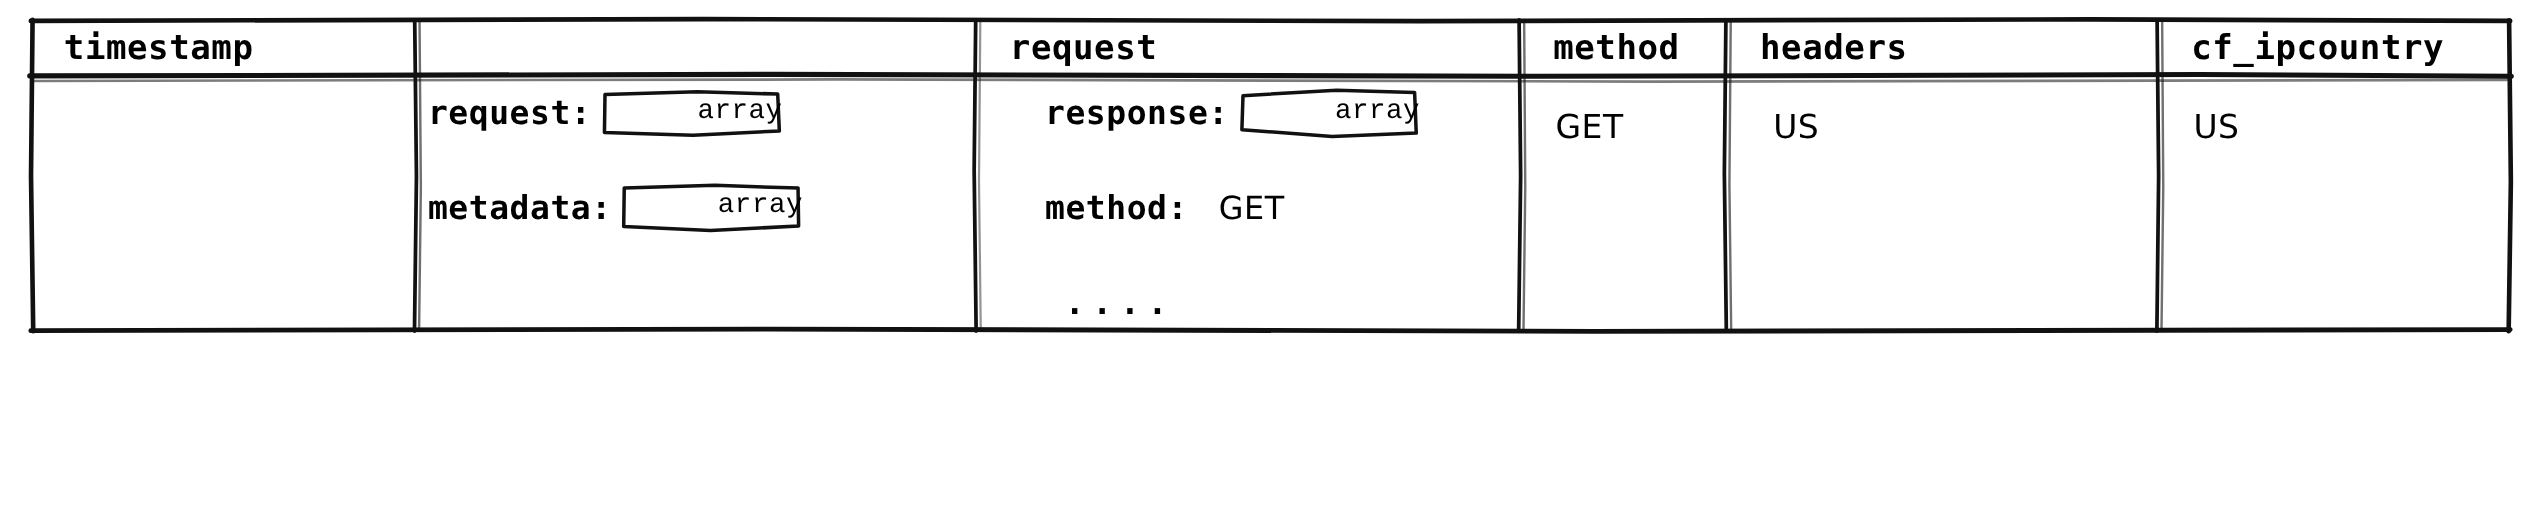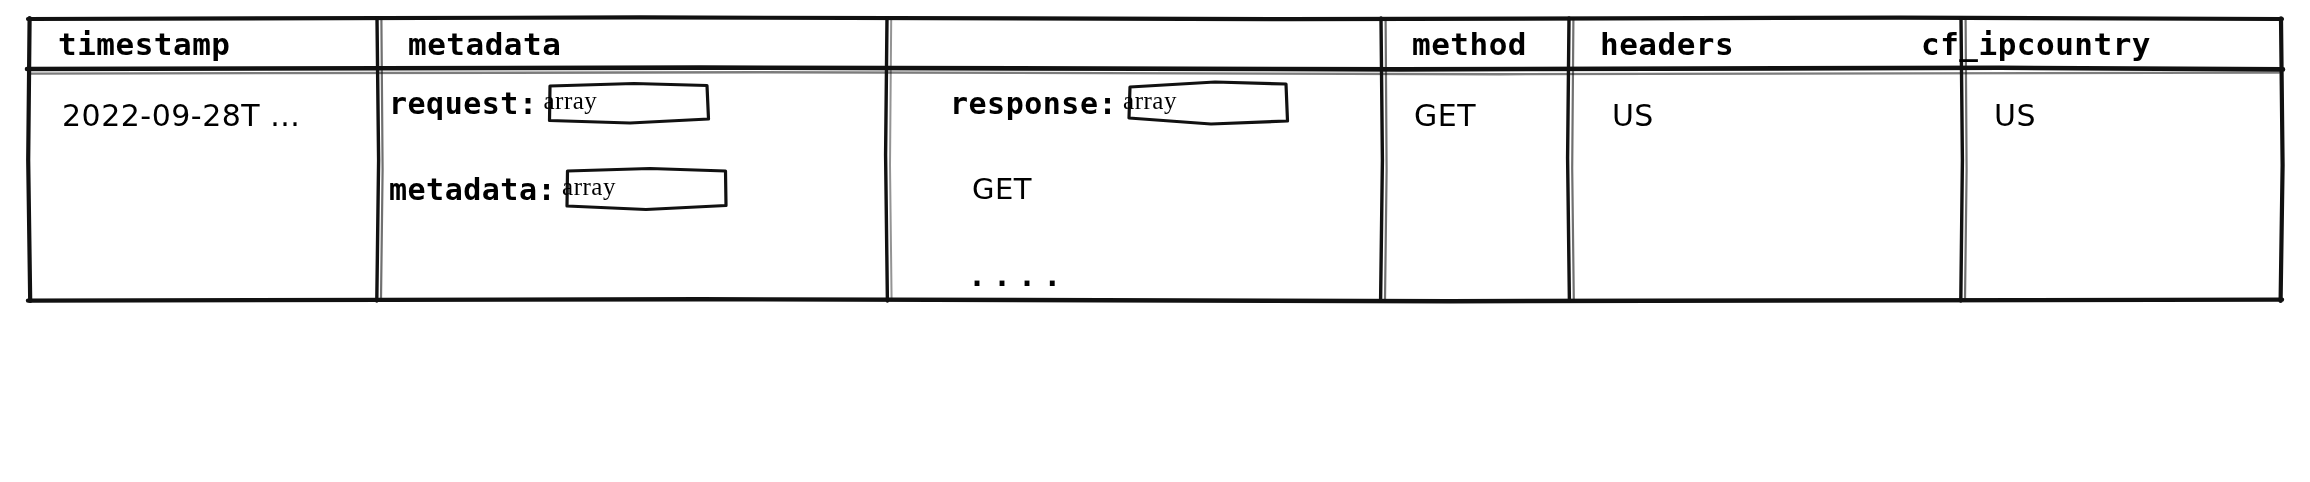--- a/index.html
+++ b/index.html
@@ -114,23 +114,23 @@
     stroke-linecap: round;
     stroke-linejoin: round;
   }
   .chip .chip-text {
     position: absolute;
     left: 0;
     top: 0;
     width: 168px;
     height: 48px;
     line-height: 44px;
-    text-align: left;
+    text-align: right;
     font-size: 25px;
-    font-family: Liberation Serif, serif;
+    font-family: Liberation Mono, monospace;
     letter-spacing: 0.5px;
   }
 
   .headerpair {
     font-size: 30px;
     letter-spacing: 0.3px;
     font-weight: 700;
   }
   .headerpair .hv {
     font-family: "DejaVu Sans", "Liberation Sans", sans-serif;
@@ -165,30 +165,25 @@
     <path d="M 1385.6 19 L 1386.6 170 L 1385 300" stroke-width="2.2" stroke-opacity="0.6"></path>
 
     <path d="M 1569 18 L 1567.6 158 L 1569.4 301" stroke-width="3.4"></path>
     <path d="M 1573.4 19 L 1572.2 168 L 1573.8 300" stroke-width="2.2" stroke-opacity="0.6"></path>
 
     <path d="M 1961 18 L 1962.4 160 L 1960.8 301" stroke-width="3.4"></path>
     <path d="M 1965.6 19 L 1966.6 170 L 1965 300" stroke-width="2.2" stroke-opacity="0.6"></path>
   </svg>
 
   <div class="hdr" style="left:58px;">timestamp</div>
-  <div class="hdr" style="left:408px;">metadata</div>
+  <div class="hdr" style="left:918px;">request</div>
   <div class="hdr" style="left:1600px;">headers</div>
   <div class="hdr" style="left:1412px;">method</div>
-  <div class="hdr" style="left:1921px;">cf_ipcountry</div>
-
-  <div class="cell" style="left:62px; top:86px;">
-    <div class="kvrow">
-      <span class="simple">2022-09-28T ...</span>
-    </div>
-  </div>
+  <div class="hdr" style="left:1992px;">cf_ipcountry</div>
+
 
   <div class="cell" style="left:389px; top:74px;">
 
     <div class="kvrow">
       <span class="klabel">request:</span>
       <span class="chip">
         <svg viewBox="0 0 168 48" preserveAspectRatio="none">
           <path d="M 6 7 L 90 4.5 L 163 6.5 L 164.5 40 L 86 44 L 5.5 41.5 Z"></path>
         </svg>
         <span class="chip-text">array</span>
@@ -212,20 +207,21 @@
       <span class="klabel thin">response:</span>
       <span class="chip">
         <svg viewBox="0 0 168 48" preserveAspectRatio="none">
           <path d="M 7 8 L 92 3 L 163 5 L 164.5 42 L 88 45 L 6 39 Z"></path>
         </svg>
         <span class="chip-text">array</span>
       </span>
     </div>
 
     <div class="kvrow gap">
+      <span class="klabel thin">method:</span>
       <span class="plainval">GET</span>
     </div>
 
     <div class="kvrow gap">
       <span class="dots">....</span>
     </div>
   </div>
 
   <div class="cell" style="left:1414px; top:86px;">
     <div class="kvrow">

